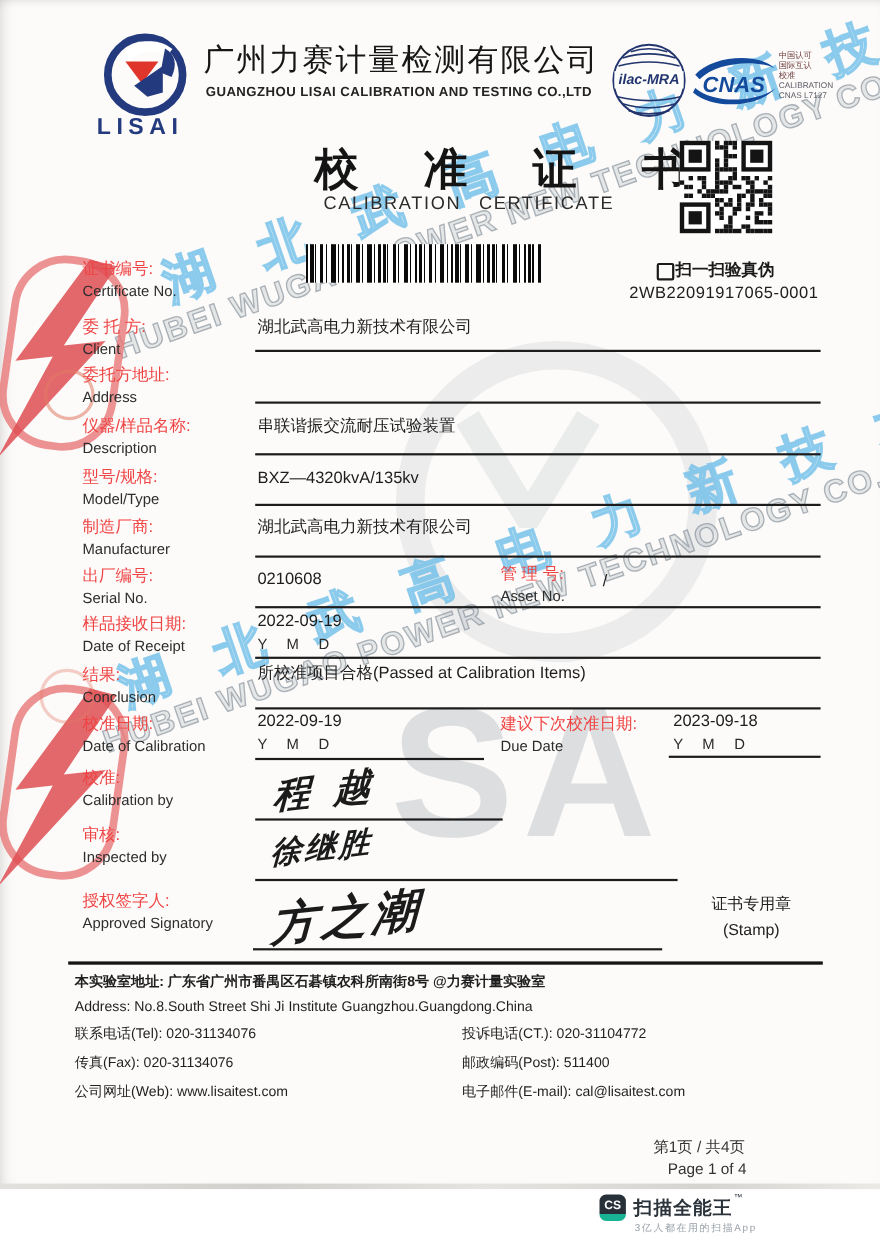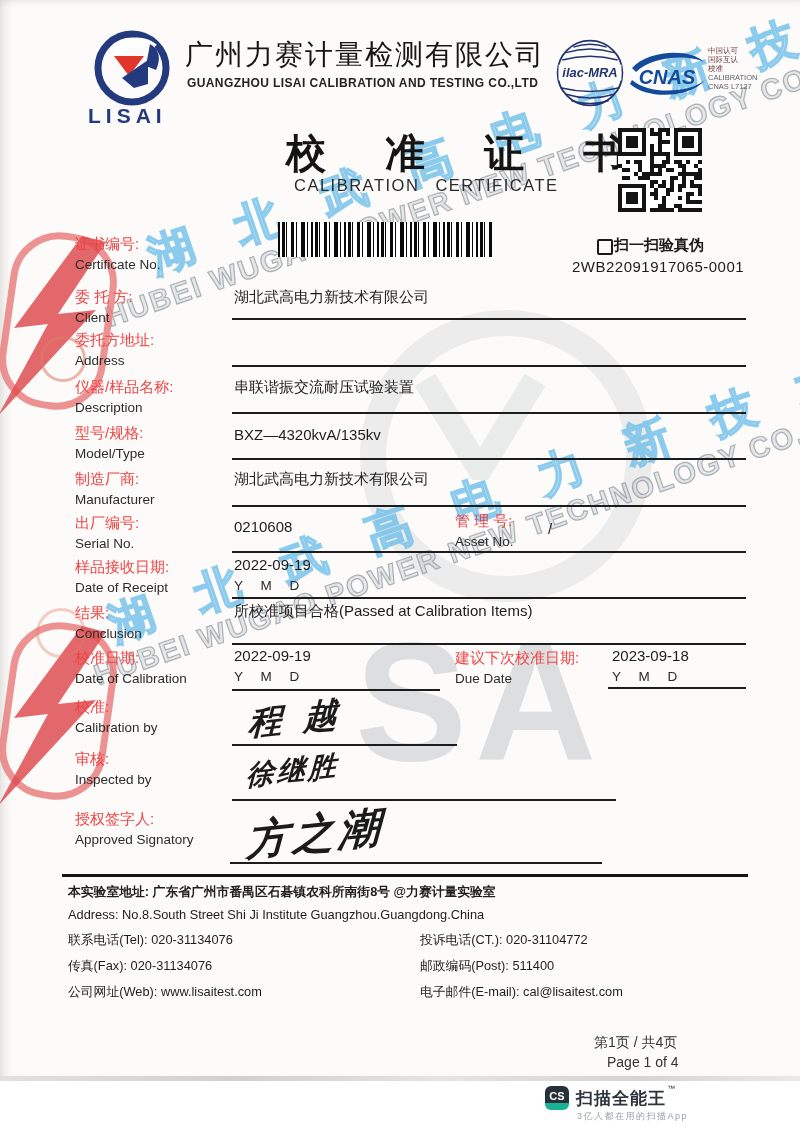--- a/index.html
+++ b/index.html
@@ -347,20 +347,24 @@
 
   <div class="lab-cn" style="left:75px;top:750px;">审核:</div>
   <div class="lab-en" style="left:75px;top:772px;">Inspected by</div>
   <div class="sig" style="left:246px;top:752px;font-size:28px;letter-spacing:3px;">徐继胜</div>
   <div class="rule" style="left:232px;top:799px;width:384px;"></div>
 
   <div class="lab-cn" style="left:75px;top:810px;">授权签字人:</div>
   <div class="lab-en" style="left:75px;top:832px;">Approved Signatory</div>
   <div class="sig" style="left:246px;top:806px;font-size:42px;letter-spacing:4px;">方之潮</div>
   <div class="rule" style="left:230px;top:862px;width:372px;"></div>
+  <div class="stamp">
+    <div>证书专用章</div>
+    <div>(Stamp)</div>
+  </div>
 
   <div class="rule-heavy" style="left:62px;top:874px;width:686px;"></div>
 
   <div class="ft ft-b" style="left:68px;top:884px;">本实验室地址: 广东省广州市番禺区石碁镇农科所南街8号 @力赛计量实验室</div>
   <div class="ft" style="left:68px;top:907px;">Address:  No.8.South Street Shi Ji Institute Guangzhou.Guangdong.China</div>
   <div class="ft" style="left:68px;top:932px;">联系电话(Tel): 020-31134076</div>
   <div class="ft" style="left:420px;top:932px;">投诉电话(CT.): 020-31104772</div>
   <div class="ft" style="left:68px;top:958px;">传真(Fax): 020-31134076</div>
   <div class="ft" style="left:420px;top:958px;">邮政编码(Post): 511400</div>
   <div class="ft" style="left:68px;top:984px;">公司网址(Web): www.lisaitest.com</div>

